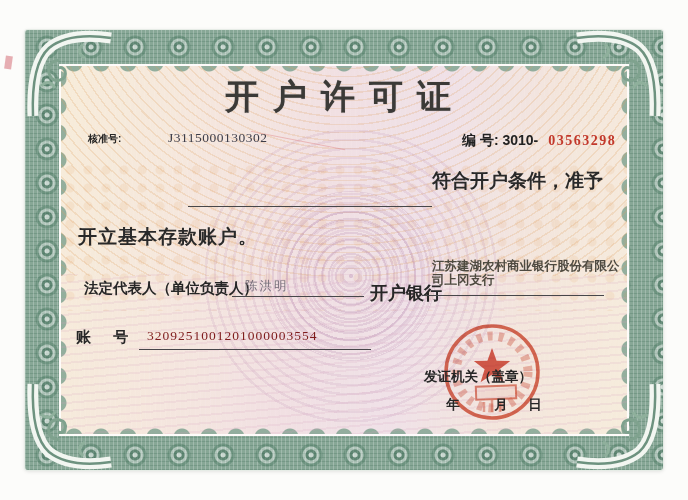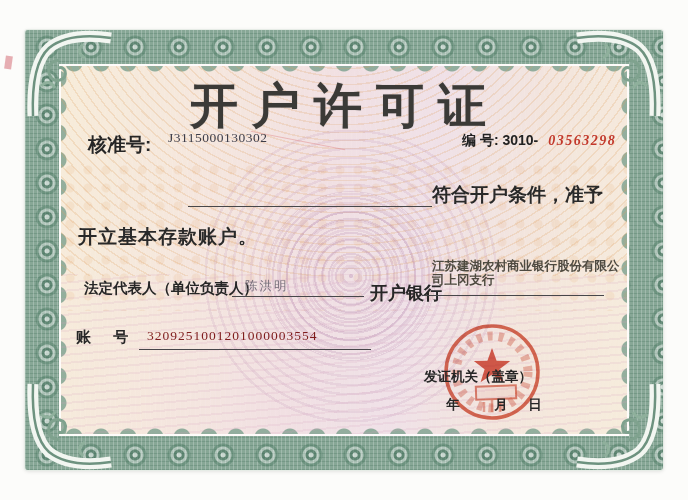--- a/index.html
+++ b/index.html
@@ -44,31 +44,31 @@
   
   .corner{position:absolute;width:88px;height:88px;pointer-events:none;}
   .c-tl{left:25px;top:30px;}
   .c-tr{right:25px;top:30px;transform:scaleX(-1);}
   .c-bl{left:25px;bottom:30px;transform:scaleY(-1);}
   .c-br{right:25px;bottom:30px;transform:scale(-1,-1);}
 
   
   .abs{position:absolute;white-space:nowrap;}
   .title{left:170px;top:74px;width:350px;text-align:center;
-         font-family:Liberation Sans, sans-serif;font-weight:bold;font-size:48px;
+         font-family:Liberation Sans, sans-serif;font-weight:bold;font-size:34px;
          letter-spacing:14px;color:#3b3a37;text-shadow:0 0 1px rgba(60,58,55,.4);}
   .lbl{font-weight:bold;color:#262626;}
-  .approval-lbl{left:88px;top:132px;font-size:19px;}
+  .approval-lbl{left:88px;top:132px;font-size:10px;}
   .approval-val{left:168px;top:130px;font-size:13.5px;font-family:"Liberation Serif",serif;color:#3d3d49;letter-spacing:.5px;}
   .serial{left:462px;top:132px;font-size:14px;}
   .serial .pre{font-weight:bold;color:#222;}
-  .serial .red{font-weight:bold;font-family:"Liberation Serif",serif;color:#c2382b;letter-spacing:1.5px;margin-left:6px;font-style:italic;}
+  .serial .red{font-weight:bold;font-family:"Liberation Serif",serif;color:#c2382b;letter-spacing:1.5px;margin-left:6px;}
   .body1-pre{left:112px;top:182px;font-size:19px;font-weight:bold;color:#292929;}
   .company{left:190px;top:186px;width:240px;text-align:left;font-size:12.5px;font-family:"Liberation Serif",serif;color:#5e5e66;letter-spacing:.5px;}
-  .body1-suf{left:432px;top:182px;font-size:19px;font-weight:bold;color:#292929;}
+  .body1-suf{left:432px;top:168px;font-size:19px;font-weight:bold;color:#292929;}
   .body2{left:78px;top:224px;font-size:19px;font-weight:bold;color:#292929;letter-spacing:1px;}
   .legal-lbl{left:84px;top:279px;font-size:14.5px;}
   .legal-name{left:245px;top:278px;font-size:12.5px;font-family:"Liberation Serif",serif;color:#746d78;letter-spacing:2px;}
   .bank-lbl{left:370px;top:281px;font-size:18px;}
   .bank-name{left:432px;top:260px;font-size:12.5px;font-family:"Liberation Serif",serif;color:#4e4a40;line-height:13.5px;white-space:normal;width:209px;font-weight:bold;}
   .acct-lbl{left:76px;top:328px;font-size:15px;word-spacing:18px;}
   .acct-num{left:147px;top:328px;font-size:13.5px;font-family:"Liberation Serif",serif;color:#7f1d1d;letter-spacing:1px;}
   .issuer-lbl{left:424px;top:368px;font-size:13.5px;z-index:6;}
   .date-row{left:424px;top:384px;width:126px;font-size:12.5px;font-family:"Liberation Serif",serif;color:#3e3e3e;z-index:6;display:flex;}
   .date-row span{display:inline-block;}

